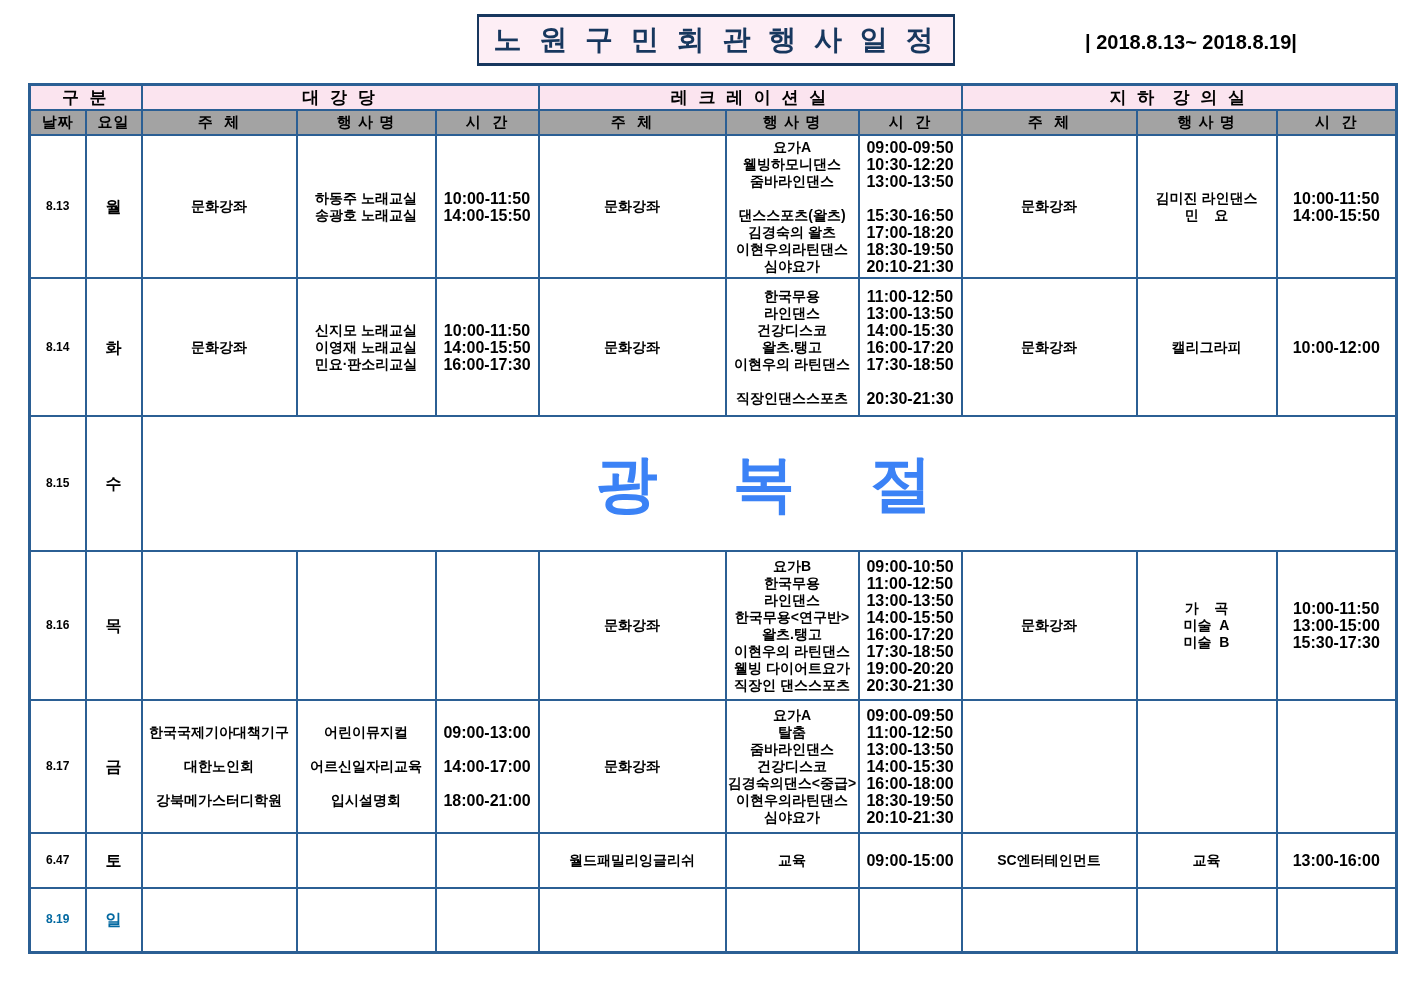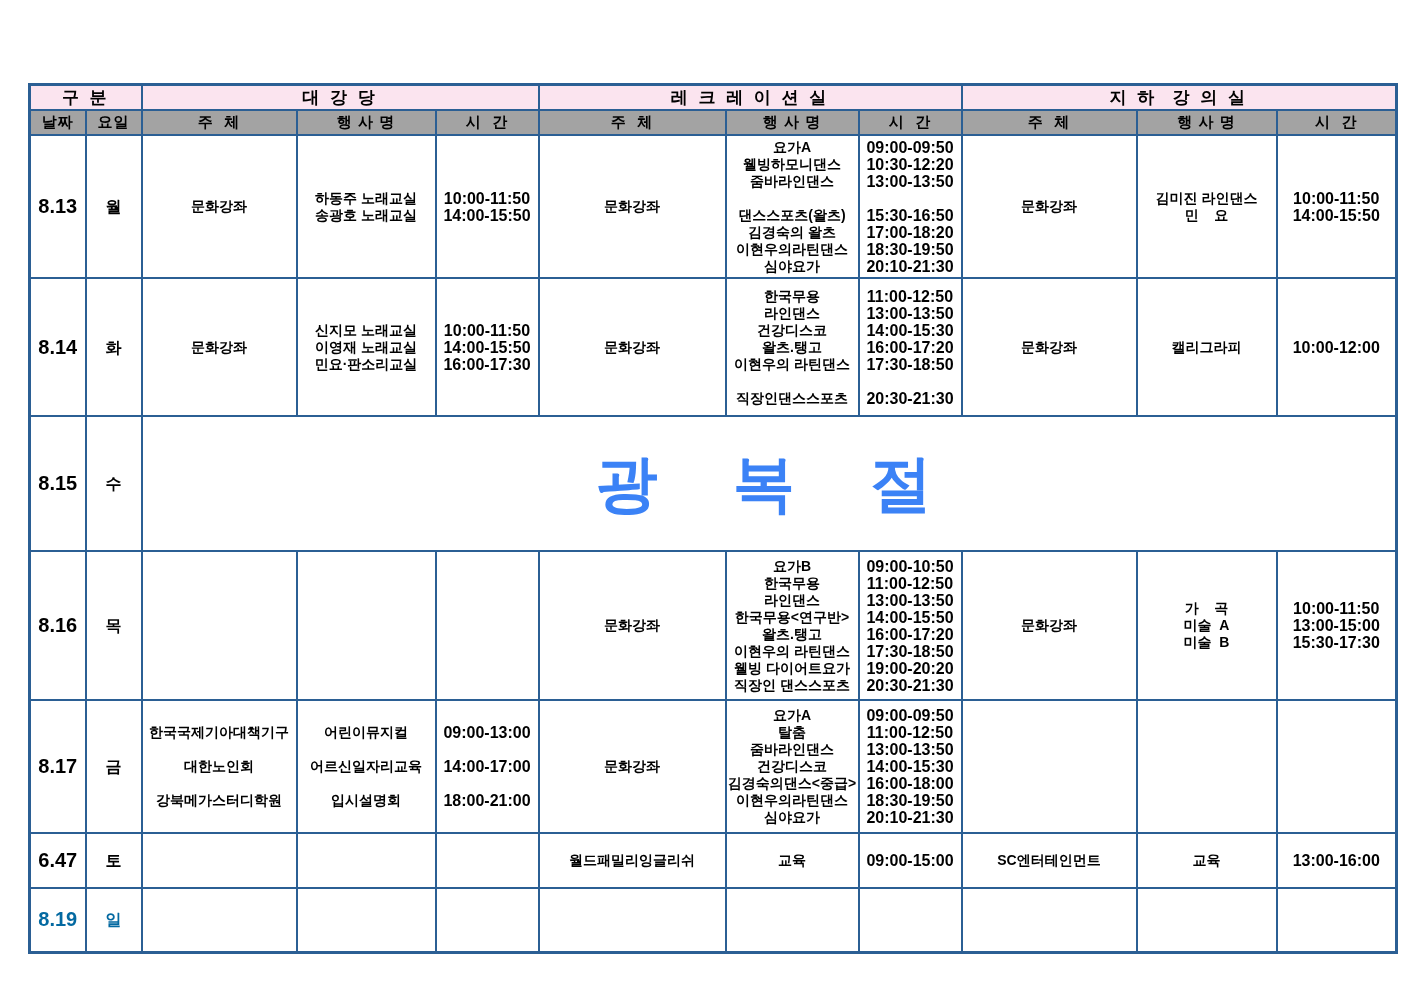--- a/index.html
+++ b/index.html
@@ -59,37 +59,39 @@
     font-size: 17px;
     letter-spacing: 3px;
   }
   th.shead {
     background: #a3a3a3;
     font-size: 15px;
     letter-spacing: 1px;
   }
   td { font-size: 14px; line-height: 17px; }
   td .line { white-space: pre; }
-  td.date { font-size: 20px; }
+  td.date { font-size: 12px; }
   td.day  { font-size: 16px; }
   td.time { font-size: 16px; }
   td.grp, th.grp { border-left-width: 3px; margin-left: 23px; }
   td.holiday {
     color: #3b82f6;
     font-size: 62px;
     letter-spacing: 10px;
     word-spacing: 38px;
     line-height: 1;
   }
   .red { color: #0369a1; }
 </style>
 </head>
 <body>
 
 <div class="page">
+  <div class="title-box">노 원 구 민 회 관 행 사 일 정</div>
+  <div class="date-range">| 2018.8.13~ 2018.8.19|</div>
   <table class="schedule">
     <colgroup id="cols">
         <col style="width: 56px;">
         <col style="width: 56px;">
         <col style="width: 155px;">
         <col style="width: 139px;">
         <col style="width: 103px;">
         <col style="width: 187px;">
         <col style="width: 133px;">
         <col style="width: 103px;">

